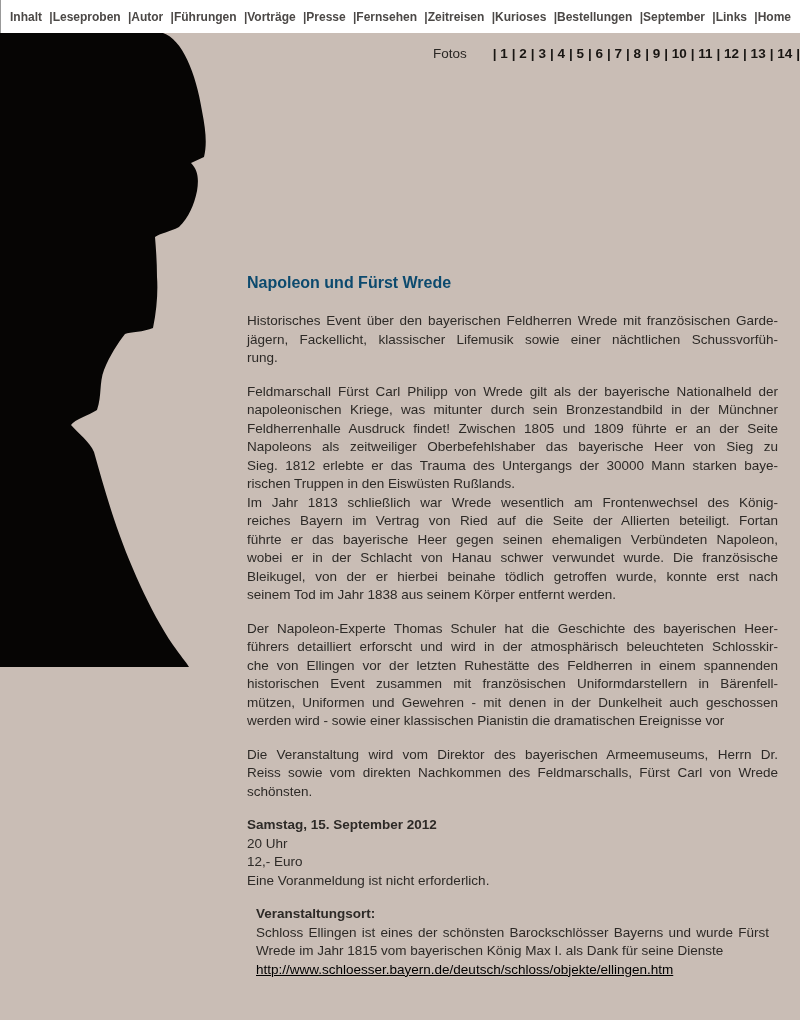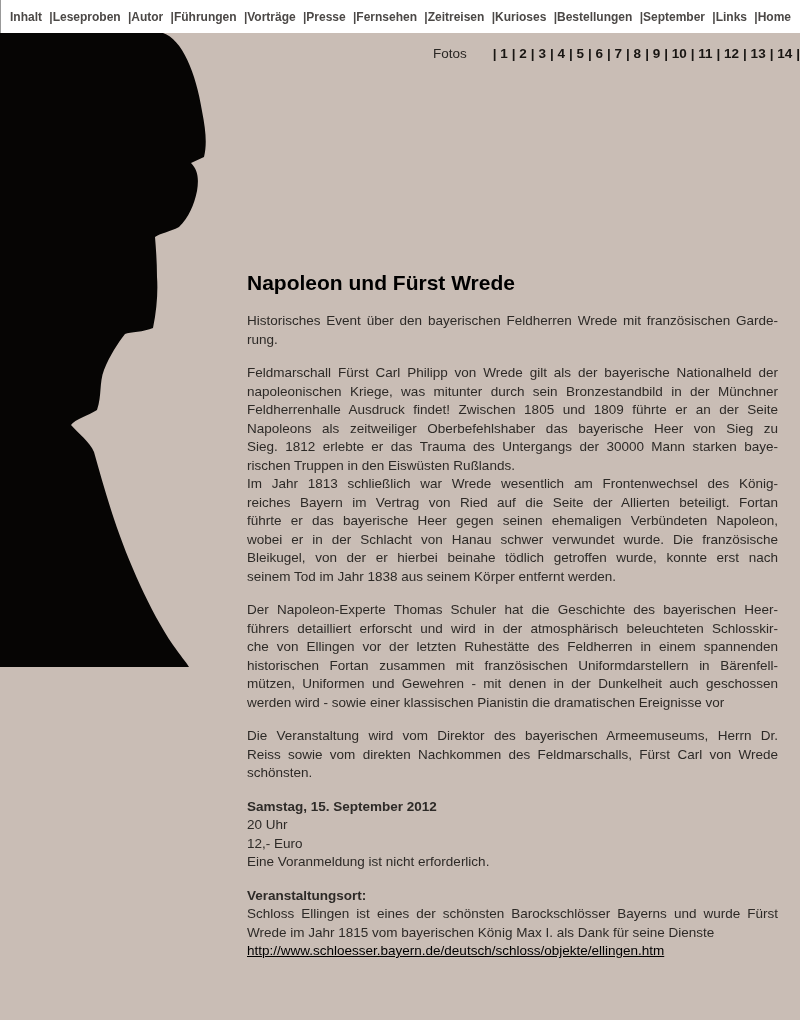--- a/index.html
+++ b/index.html
@@ -43,31 +43,31 @@
     text-decoration:none; cursor:pointer; white-space:pre;
   }
 
   
   .article {
     position:absolute; left:247px; top:0; width:531px;
     padding-top:240px;
     font-size:13.5px; line-height:18.5px; color:#2d2a27;
   }
   .title {
-    font-size:21px; line-height:19px; font-weight:bold;
-    margin:0 0 20px 0; color:#000000;
+    font-size:16px; line-height:19px; font-weight:bold;
+    margin:0 0 20px 0; color:#0c4a6e;
   }
   .para { margin:0 0 15px 0; }
   .para.tight { margin-bottom:0; }
   .line { text-align:justify; text-align-last:justify; }
   .para .line:last-child { text-align-last:left; }
   .plain { text-align:left; }
   .bold { font-weight:bold; }
   .event-block { margin:0 0 15px 0; }
-  .venue-block { margin:0; }
+  .venue-block { margin:9px; }
   .venue-link {
     display:inline-block; color:#000000; text-decoration:underline;
     cursor:pointer; text-align:left;
   }
 </style>
 </head>
 <body>
 
 <div class="page">
 
@@ -131,20 +131,21 @@
           <a class="page-link">| 15</a>
         </span>
     </div>
 
     <div class="article">
 
       <h1 class="title">Napoleon und Fürst Wrede</h1>
 
       <div class="para">
           <div class="line">Historisches Event über den bayerischen Feldherren Wrede mit französischen Garde-</div>
+          <div class="line">jägern, Fackellicht, klassischer Lifemusik sowie einer nächtlichen Schussvorfüh-</div>
           <div class="line">rung.</div>
         </div>
 
       <div class="para tight">
           <div class="line">Feldmarschall Fürst Carl Philipp von Wrede gilt als der bayerische Nationalheld der</div>
           <div class="line">napoleonischen Kriege, was mitunter durch sein Bronzestandbild in der Münchner</div>
           <div class="line">Feldherrenhalle Ausdruck findet! Zwischen 1805 und 1809 führte er an der Seite</div>
           <div class="line">Napoleons als zeitweiliger Oberbefehlshaber das bayerische Heer von Sieg zu</div>
           <div class="line">Sieg. 1812 erlebte er das Trauma des Untergangs der 30000 Mann starken baye-</div>
           <div class="line">rischen Truppen in den Eiswüsten Rußlands.</div>
@@ -156,21 +157,21 @@
           <div class="line">führte er das bayerische Heer gegen seinen ehemaligen Verbündeten Napoleon,</div>
           <div class="line">wobei er in der Schlacht von Hanau schwer verwundet wurde. Die französische</div>
           <div class="line">Bleikugel, von der er hierbei beinahe tödlich getroffen wurde, konnte erst nach</div>
           <div class="line">seinem Tod im Jahr 1838 aus seinem Körper entfernt werden.</div>
         </div>
 
       <div class="para">
           <div class="line">Der Napoleon-Experte Thomas Schuler hat die Geschichte des bayerischen Heer-</div>
           <div class="line">führers detailliert erforscht und wird in der atmosphärisch beleuchteten Schlosskir-</div>
           <div class="line">che von Ellingen vor der letzten Ruhestätte des Feldherren in einem spannenden</div>
-          <div class="line">historischen Fortan zusammen mit französischen Uniformdarstellern in Bärenfell-</div>
+          <div class="line">historischen Event zusammen mit französischen Uniformdarstellern in Bärenfell-</div>
           <div class="line">mützen, Uniformen und Gewehren - mit denen in der Dunkelheit auch geschossen</div>
           <div class="line">werden wird - sowie einer klassischen Pianistin die dramatischen Ereignisse vor</div>
         </div>
 
       <div class="para">
           <div class="line">Die Veranstaltung wird vom Direktor des bayerischen Armeemuseums, Herrn Dr.</div>
           <div class="line">Reiss sowie vom direkten Nachkommen des Feldmarschalls, Fürst Carl von Wrede</div>
           <div class="line">schönsten.</div>
         </div>
 

